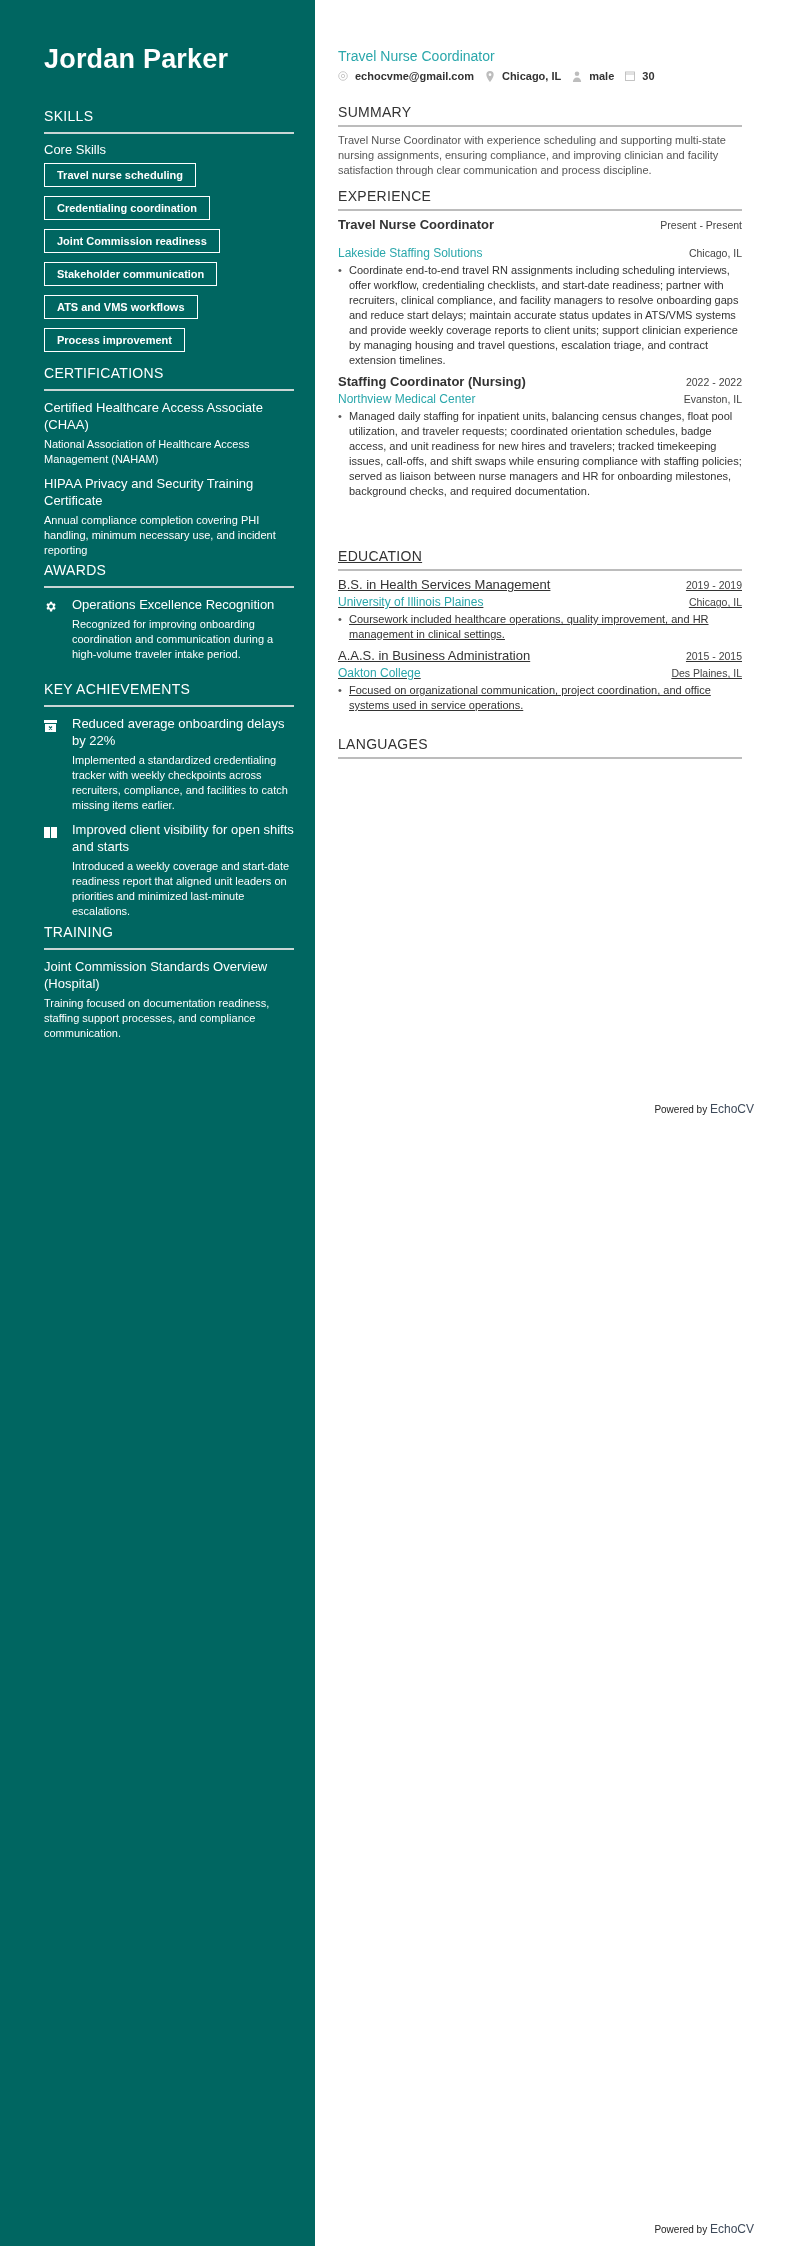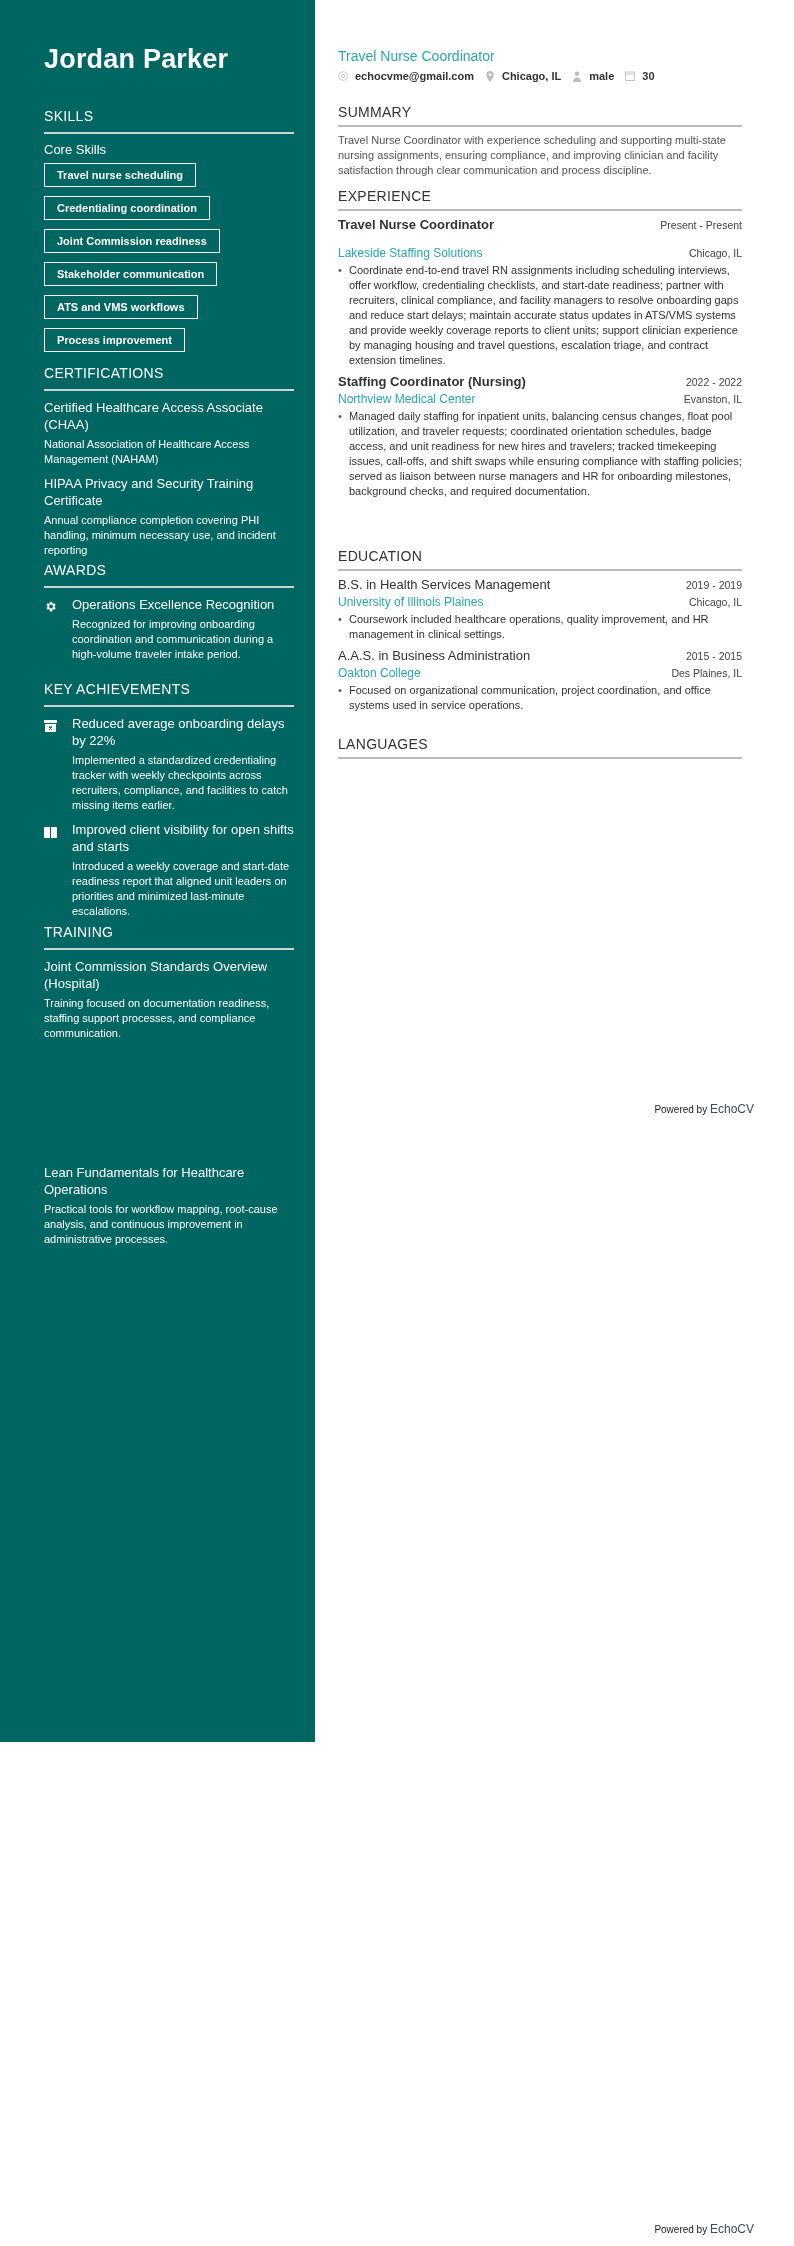--- a/index.html
+++ b/index.html
@@ -1,19 +1,19 @@
 <!DOCTYPE html>
 <html><head>
 <meta charset="utf-8">
 <style>
   * { box-sizing: border-box; margin: 0; padding: 0; }
   html, body { width: 794px; height: 2246px; background: #ffffff; }
   body { position: relative; font-family: "Liberation Sans", sans-serif; color: #333; overflow: hidden; }
 
-  .sidebar { position: absolute; left: 0; top: 0; width: 315px; height: 1742px; background: #006661; color: #ffffff; }
+  .sidebar { position: absolute; left: 0; top: 0; width: 315px; height: 2246px; background: #006661; color: #ffffff; }
   .sb-inner { position: absolute; left: 44px; width: 250px; }
 
   .name { position: absolute; left: 44px; top: 44px; font-size: 27px; font-weight: bold; color: #fff; letter-spacing: 0.2px; }
 
   .sb-heading { font-size: 14px; font-weight: normal; color: #fff; letter-spacing: 0.3px; padding-bottom: 8px; border-bottom: 2px solid #c9d6d5; margin-bottom: 8px; }
   .sb-sub { font-size: 13px; color: #fff; margin-bottom: 6px; }
   .chip { display: inline-block; border: 1.5px solid #ffffff; color: #fff; font-size: 11px; font-weight: bold; padding: 5px 12px 5px 12px; margin-bottom: 9px; line-height: 12px; }
   .chip-wrap { display: block; }
 
   .cert-title { font-size: 13px; line-height: 17px; color: #fff; margin-bottom: 4px; }
@@ -115,24 +115,20 @@
       </div>
     </div>
   </div>
 
   <div class="sb-inner" style="top:924px;">
     <div class="sb-heading">TRAINING</div>
     <div class="cert-title">Joint Commission Standards Overview (Hospital)</div>
     <div class="cert-desc">Training focused on documentation readiness, staffing support processes, and compliance communication.</div>
   </div>
 
-  <div class="sb-inner" style="top:1164px;">
-    <div class="cert-title">Lean Fundamentals for Healthcare Operations</div>
-    <div class="cert-desc">Practical tools for workflow mapping, root-cause analysis, and continuous improvement in administrative processes.</div>
-  </div>
 </div>
 
 <div class="job-title">Travel Nurse Coordinator</div>
 <div class="contacts">
   <span class="contact">
     <span class="c-icon"><svg width="10" height="10" viewBox="0 0 10 10">
           <circle cx="5" cy="5" r="4.3" fill="none" stroke="#c4c4c4" stroke-width="0.9"></circle>
           <circle cx="5" cy="5" r="1.7" fill="none" stroke="#c4c4c4" stroke-width="0.9"></circle>
         </svg></span>
     <span>echocvme@gmail.com</span>
@@ -189,21 +185,21 @@
     <div class="entry-row" style="margin-top:3px;">
       <span class="entry-org">Northview Medical Center</span>
       <span class="entry-loc">Evanston, IL</span>
     </div>
     <ul class="bullets">
       <li>Managed daily staffing for inpatient units, balancing census changes, float pool utilization, and traveler requests; coordinated orientation schedules, badge access, and unit readiness for new hires and travelers; tracked timekeeping issues, call-offs, and shift swaps while ensuring compliance with staffing policies; served as liaison between nurse managers and HR for onboarding milestones, background checks, and required documentation.</li>
     </ul>
   </div>
 </div>
 
-<div class="main" style="top:548px;">
+<div class="main" style="top:548px;text-decoration:underline;">
   <div class="m-heading">EDUCATION</div>
 
   <div>
     <div class="entry-row">
       <span class="entry-degree">B.S. in Health Services Management</span>
       <span class="entry-date">2019 - 2019</span>
     </div>
     <div class="entry-row" style="margin-top:3px;">
       <span class="entry-org">University of Illinois Plaines</span>
       <span class="entry-loc">Chicago, IL</span>

